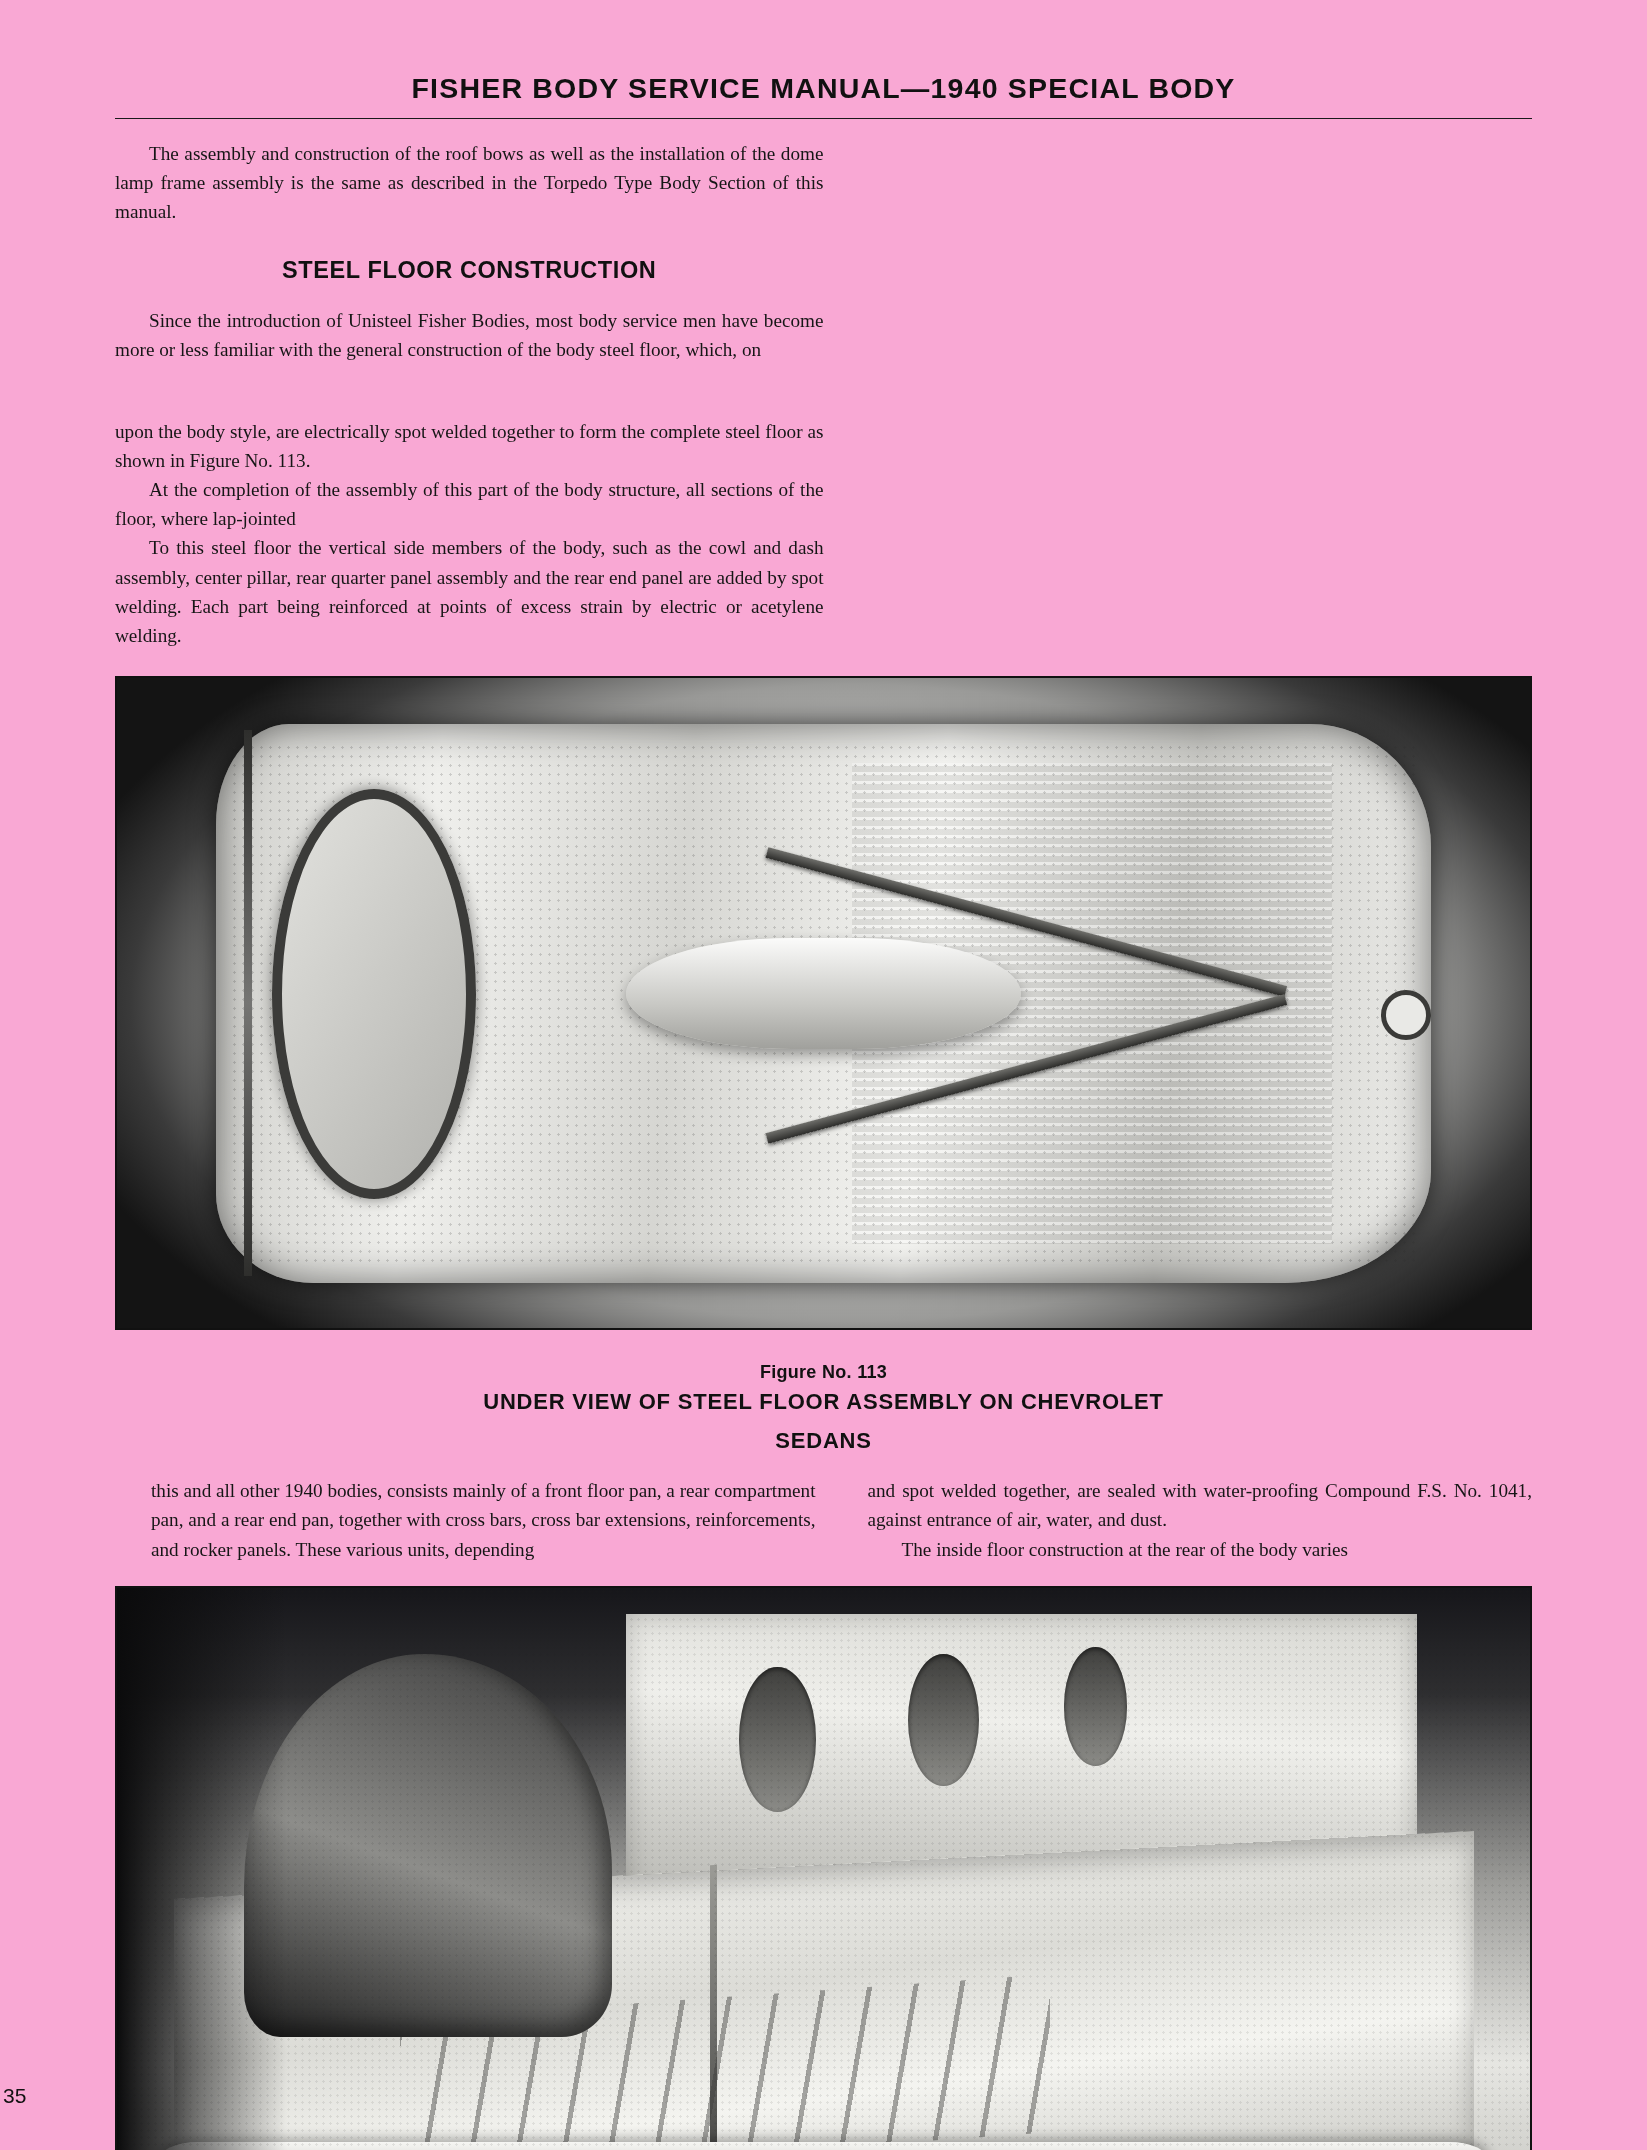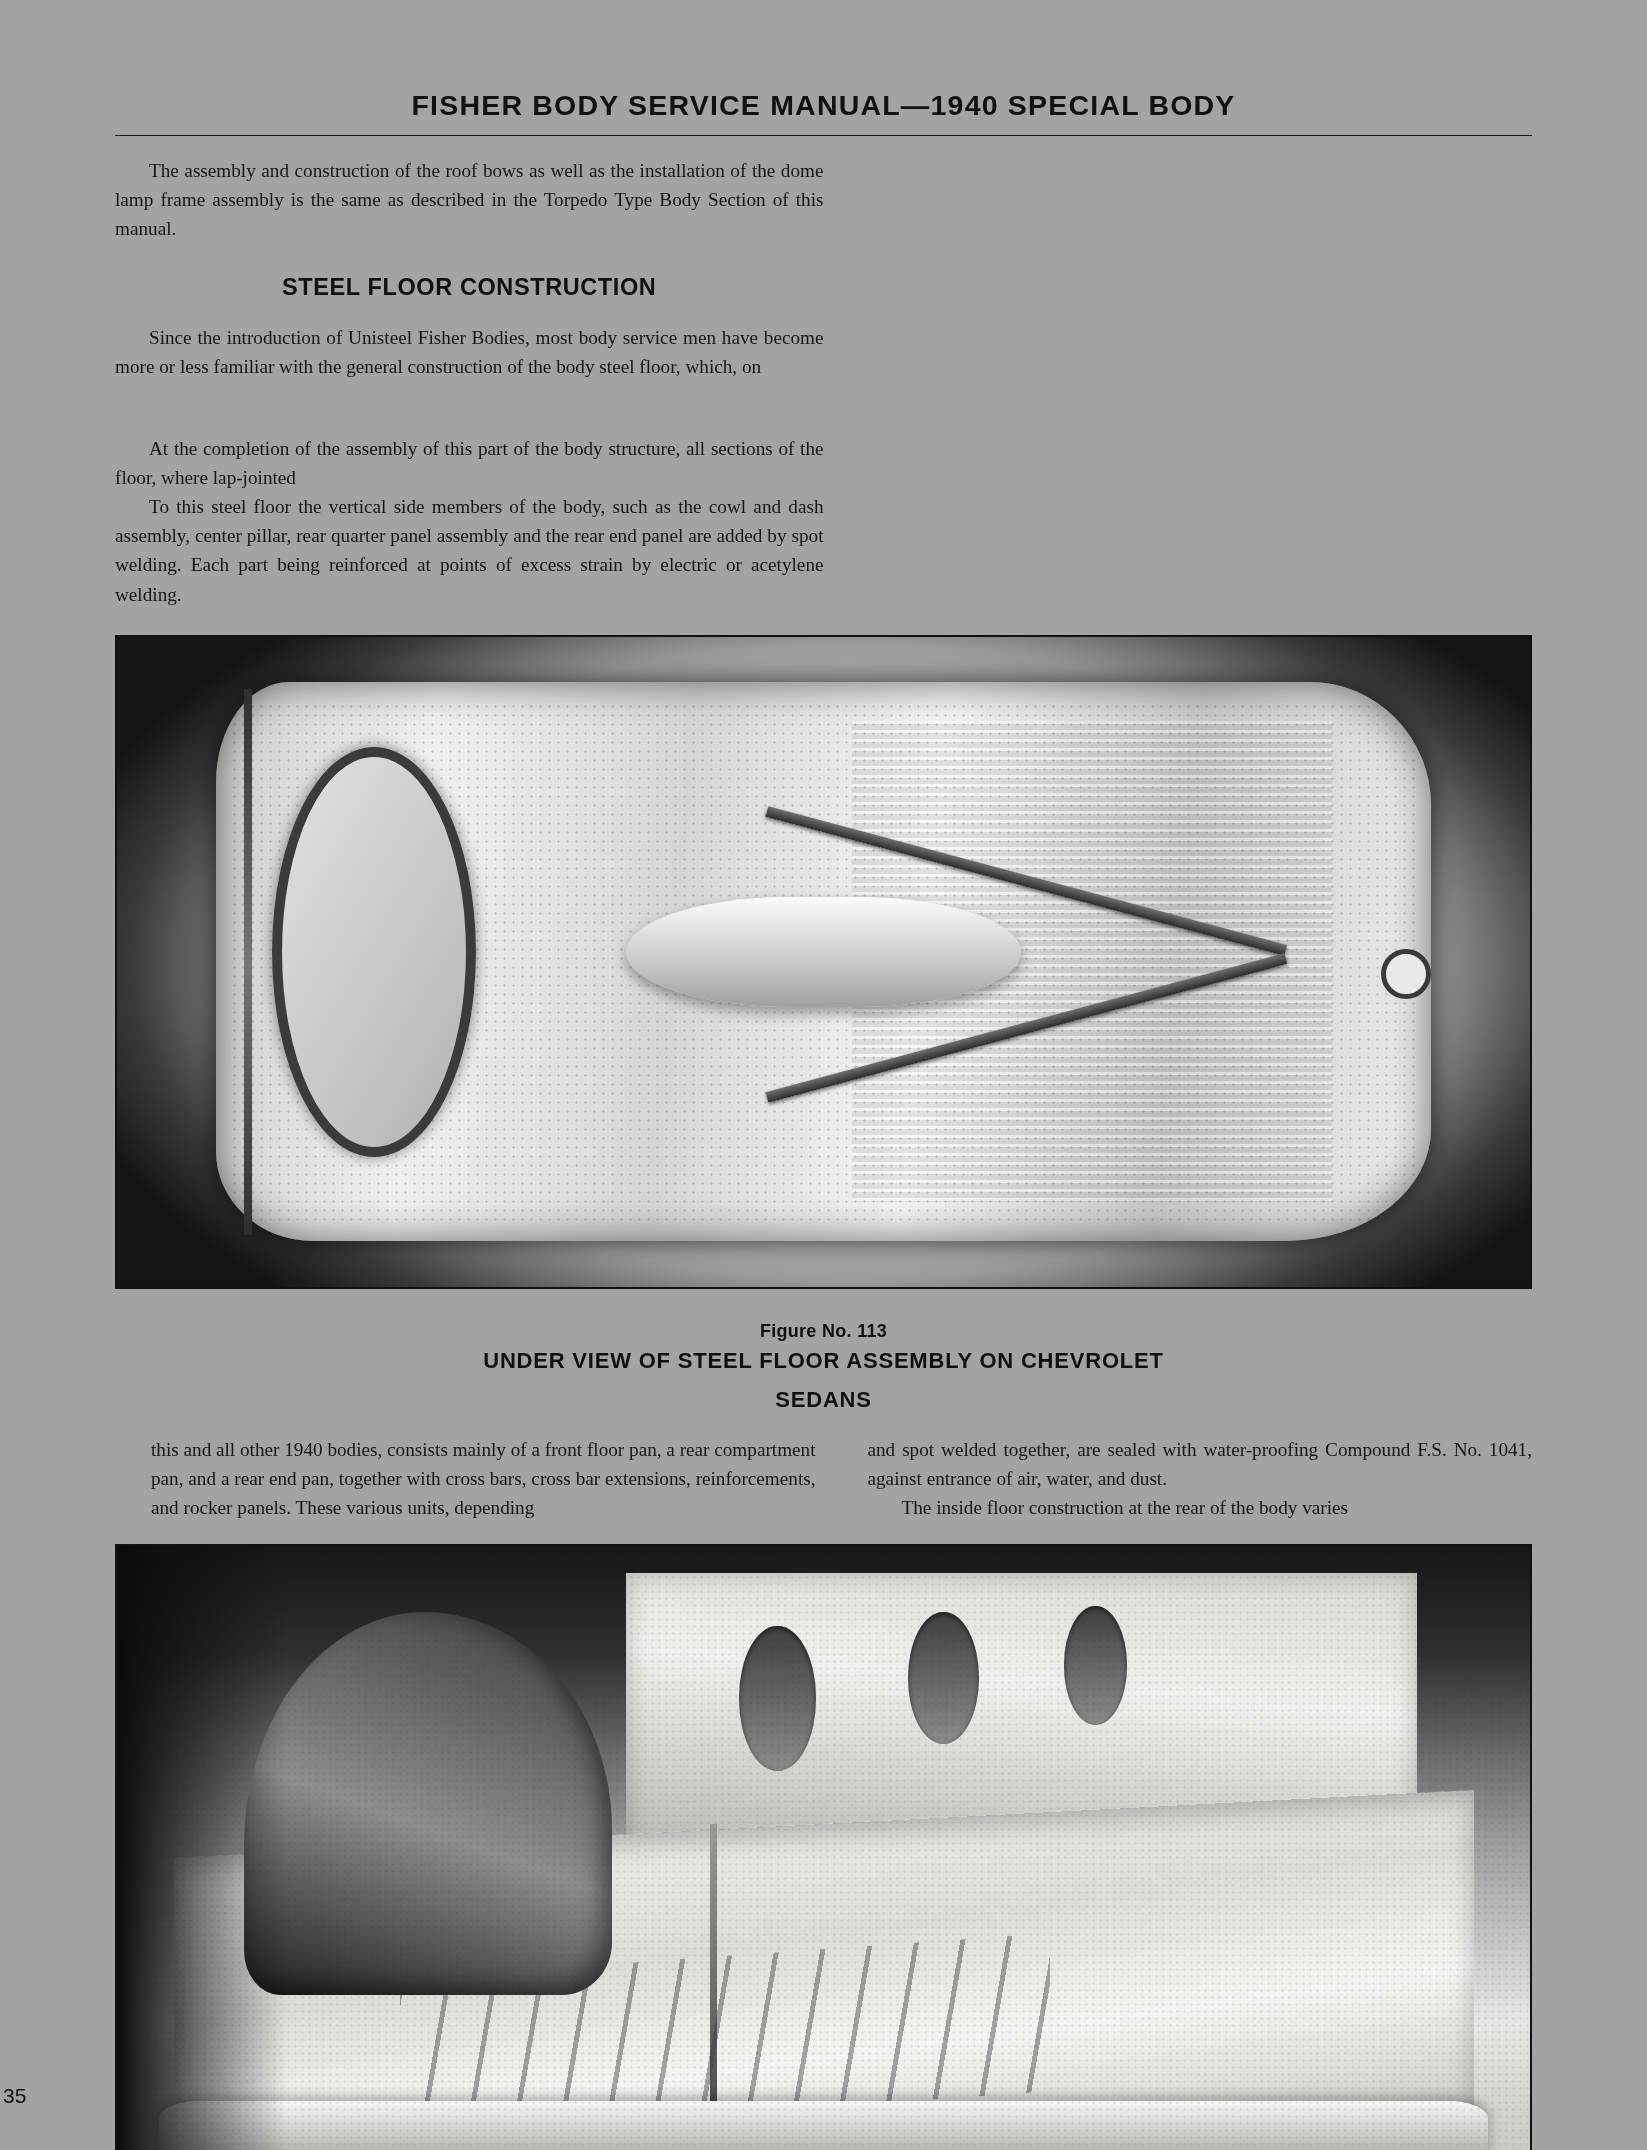--- a/index.html
+++ b/index.html
@@ -13,22 +13,22 @@
     font-family: "Liberation Serif", serif;
     color: #1a1a1a;
     position: relative;
     overflow: hidden;
   }
   .page {
     width: 1647px;
     height: 2150px;
     position: relative;
     box-sizing: border-box;
-    padding: 17px 115px;
-    background: #a3a3a3;
+    padding: 0 115px;
+    background: #f9a8d4;
   }
   
   .header-title {
     text-align: center;
     font-size: 28.5px;
     letter-spacing: 1.2px;
     font-weight: 700;
     padding-top: 72px;
     font-family: "Liberation Sans", sans-serif;
     color: #111;
@@ -311,20 +311,21 @@
   <div class="header-title">FISHER BODY SERVICE MANUAL—1940 SPECIAL BODY</div>
   <hr class="header-rule">
 
   <div class="cols">
     <div class="col">
       <p>The assembly and construction of the roof bows as well as the installation of the dome lamp frame assembly is the same as described in the Torpedo Type Body Section of this manual.</p>
       <div class="section-heading">STEEL FLOOR CONSTRUCTION</div>
       <p>Since the introduction of Unisteel Fisher Bodies, most body service men have become more or less familiar with the general construction of the body steel floor, which, on</p>
     </div>
     <div class="col">
+      <p class="noindent">upon the body style, are electrically spot welded together to form the complete steel floor as shown in Figure No. 113.</p>
       <p>At the completion of the assembly of this part of the body structure, all sections of the floor, where lap-jointed</p>
       <p>To this steel floor the vertical side members of the body, such as the cowl and dash assembly, center pillar, rear quarter panel assembly and the rear end panel are added by spot welding. Each part being reinforced at points of excess strain by electric or acetylene welding.</p>
     </div>
   </div>
 
   <div class="figure-box fig113">
     <div class="photo">
       <div class="p113-bg"></div>
       <div class="p113-body"></div>
       <div class="p113-ribs"></div>

